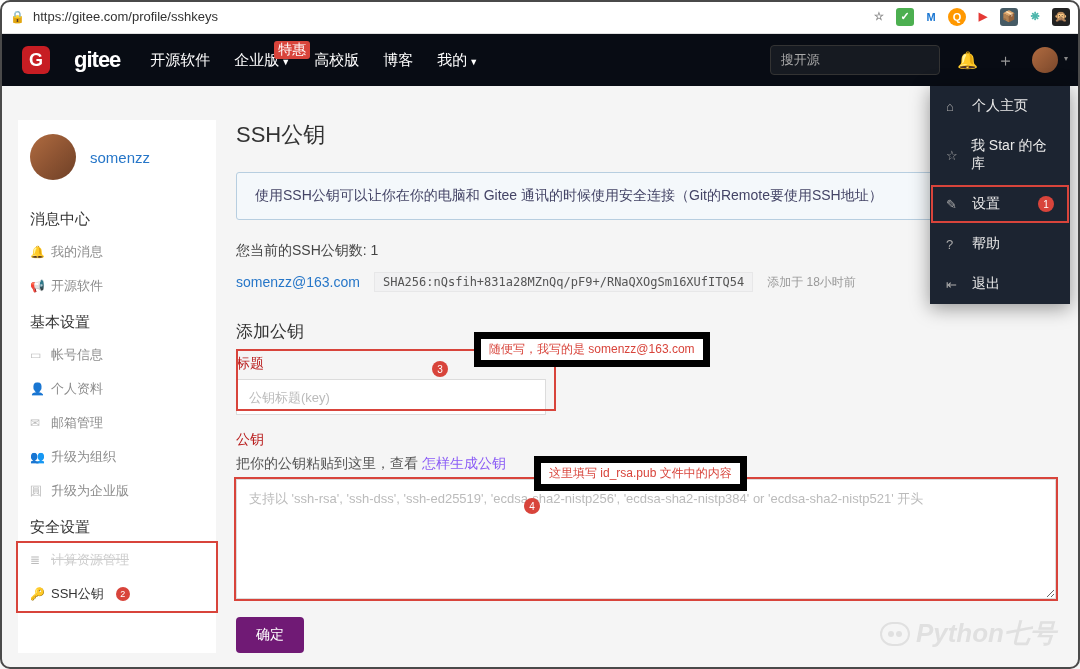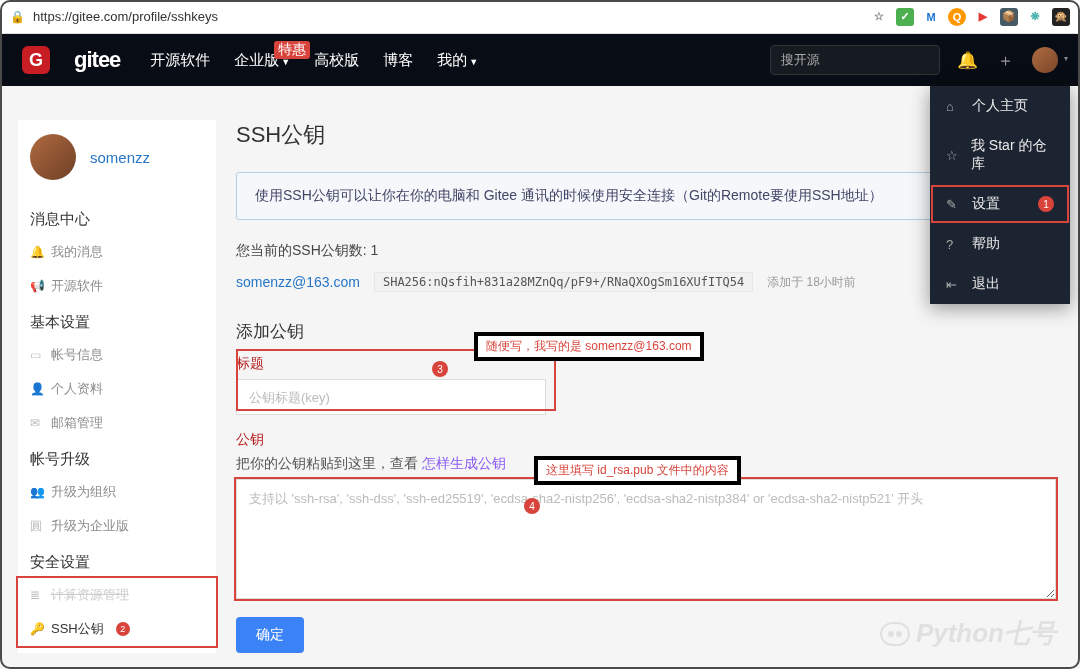--- a/index.html
+++ b/index.html
@@ -61,25 +61,25 @@
 .key-meta { color: #999; font-size: 12px; }
 
 .section-h2 { font-size: 17px; color: #333; font-weight: 500; margin-bottom: 12px;}
 .form-label { font-size: 14px; color: #b91c1c; font-weight: 400; margin-bottom: 6px; display:block;}
 .form-input { width: 310px; height: 36px; border: 1px solid #dcdcdc; padding: 0 12px; font-size: 13px; color: #333; margin-bottom: 16px;}
 .form-input::placeholder { color: #bbb;}
 .form-help { font-size: 14px; color: #555; margin-bottom: 6px;}
 .form-help a { color: #8b5cf6; font-weight: 500; text-decoration: none;}
 .form-textarea { width: 820px; height: 120px; border: 1px solid #dcdcdc; padding: 10px 12px; font-size: 13px; font-family: inherit; resize: vertical; color:#333; outline: 2px solid #d8443b;}
 .form-textarea::placeholder { color:#bbb;}
-.submit-btn { background: #3b82f6; color: #fff; border: none; padding: 9px 20px; font-size: 14px; border-radius: 4px; cursor:pointer; margin-top: 14px;}
+.submit-btn { background: #701a75; color: #fff; border: none; padding: 9px 20px; font-size: 14px; border-radius: 4px; cursor:pointer; margin-top: 14px;}
 
 
 .annot-box { position: absolute; border: 2px solid #d8443b; pointer-events: none;}
-.annot-label { position: absolute; border: 4px solid #000000; background: #fff; color: #d8443b; padding: 2px 8px; font-size: 12px;}
+.annot-label { position: absolute; border: 7px solid #000000; background: #fff; color: #d8443b; padding: 2px 8px; font-size: 12px;}
 .annot-num { width: 16px; height: 16px; border-radius: 50%; background: #d8443b; color: #fff; font-size: 10px; display:flex;align-items:center;justify-content:center; position:absolute;}
 
 
 .watermark { position: absolute; right: 24px; bottom: 18px; color: #ddd; font-size: 26px; font-style: italic; font-weight:bold; display:flex; align-items:center; gap:6px; opacity:0.85;}
 .wm-icon { width: 30px; height: 24px; border: 2px solid #ddd; border-radius: 50% / 60%; position:relative;}
 .wm-icon::before,.wm-icon::after{content:"";position:absolute;width:6px;height:6px;background:#ddd;border-radius:50%;top:7px;}.wm-icon::before{left:6px}.wm-icon::after{right:6px}
 
 .frame { position:absolute; inset:0; border: 2px solid #4a4a4a; border-radius: 10px; pointer-events:none; }
 </style>
 </head>
@@ -171,21 +171,20 @@
       </div>
     <div class="sb-item">
         <span class="sb-icon">👤</span>
         <span>个人资料</span>
       </div>
     <div class="sb-item">
         <span class="sb-icon">✉</span>
         <span>邮箱管理</span>
       </div>
 
-    <div class="sb-section-title">帐号升级</div>
     <div class="sb-item">
         <span class="sb-icon">👥</span>
         <span>升级为组织</span>
       </div>
     <div class="sb-item">
         <span class="sb-icon">圓</span>
         <span>升级为企业版</span>
       </div>
 
     <div class="sb-section-title">安全设置</div>

